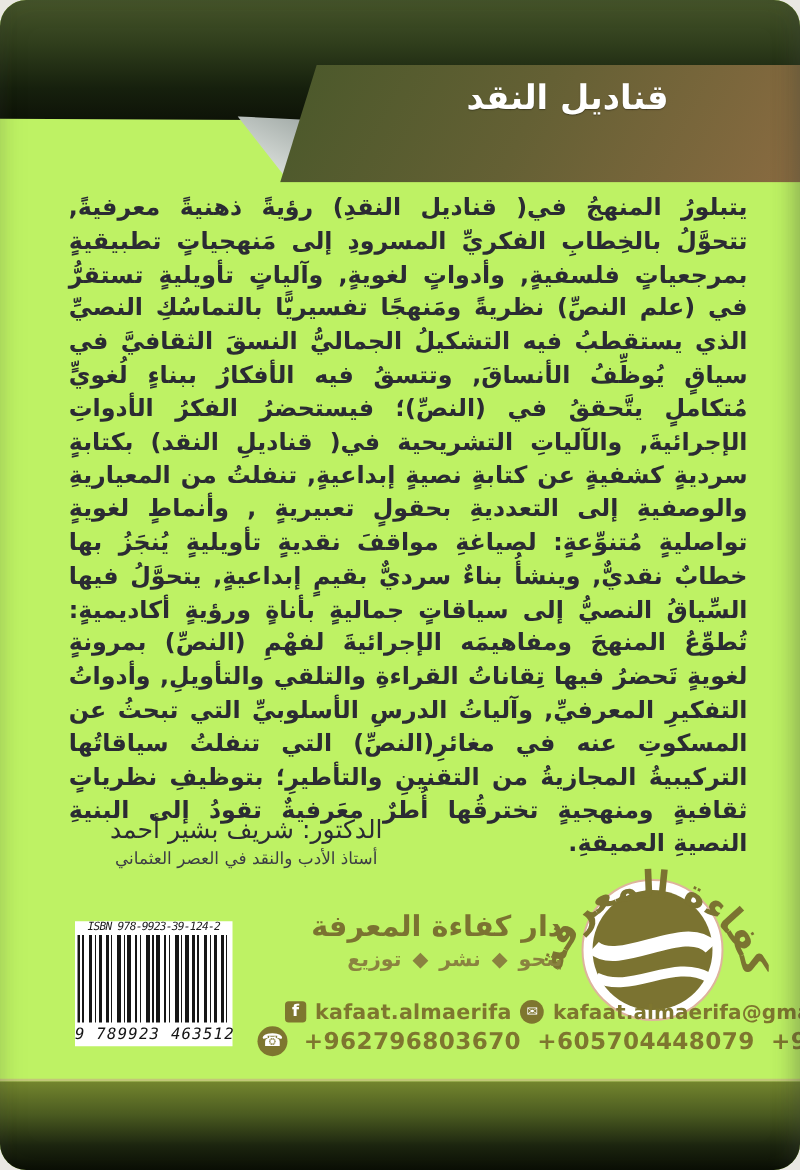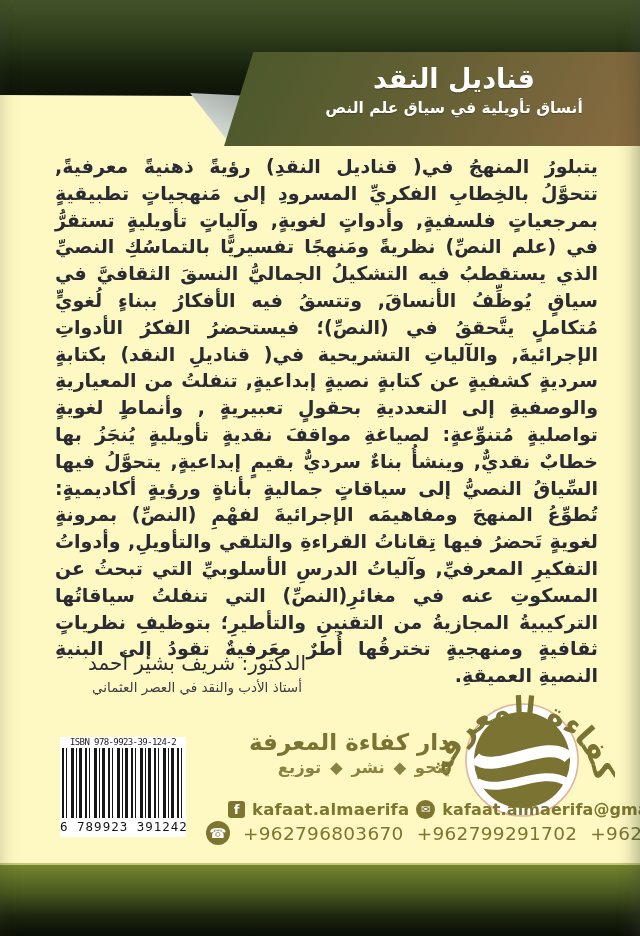--- a/index.html
+++ b/index.html
@@ -1,19 +1,19 @@
 <!DOCTYPE html>
 <html lang="ar"><head>
 <meta charset="utf-8">
 <style>
   * { margin:0; padding:0; box-sizing:border-box; }
   html,body { width:640px; height:936px; }
   body { font-family:"DejaVu Sans", sans-serif; background:#e9e7e2; }
 
-  .cover { position:relative; width:640px; height:936px; background:#fef9c3; overflow:hidden; }
+  .cover { position:relative; width:640px; height:936px; background:#bef264; overflow:hidden;border-radius:21px; }
 
   
   .header-band { position:absolute; top:0; left:0; width:640px; height:98px; z-index:1;
     background:linear-gradient(180deg,#47562b 0%,#2e3c1b 38%,#16200d 72%,#0d1207 100%);
     clip-path:polygon(0 0,100% 0,100% 100%,0 97%); }
 
   
   .banner-fold { position:absolute; left:188px; top:92px; width:68px; height:54px; z-index:2;
     background:linear-gradient(205deg,#9aa3a0 0%,#c9cfcb 55%,#eef0ec 100%);
     clip-path:polygon(3% 2%,100% 8%,63% 98%); }
@@ -42,21 +42,21 @@
   
   .publisher-logo { position:absolute; left:423px; top:684px; width:192px; height:148px; }
 
   
   .publisher-block { position:absolute; left:188px; top:729px; width:262px; text-align:right;
     direction:rtl; color:#7b7331; }
   .publisher-name { font-size:23px; font-weight:bold; letter-spacing:-0.5px; }
   .publisher-services { font-size:16.5px; font-weight:bold; color:#8a8240; margin-top:3px; word-spacing:3px; }
 
   
-  .barcode-box { position:absolute; left:60px; top:737px; width:126px; height:100px; background:#fff; }
+  .barcode-box { position:absolute; left:60px; top:737px; width:126px; height:100px; background:#fff;font-style:italic; }
   .isbn-label { font-family:"DejaVu Sans Mono", monospace; font-size:9px; letter-spacing:-0.6px;
     color:#1d1d1d; text-align:center; white-space:nowrap; }
   .barcode-bars { margin:1px 2px 0 2px; height:70px;
     background:repeating-linear-gradient(90deg,
       #161616 0 2px, #ffffff 2px 4px, #161616 4px 5px, #ffffff 5px 9px,
       #161616 9px 12px, #ffffff 12px 14px, #161616 14px 15px, #ffffff 15px 17px,
       #161616 17px 20px, #ffffff 20px 23px); }
   .ean-number { font-family:"DejaVu Sans Mono", monospace; font-size:12.5px; color:#141414;
     text-align:center; letter-spacing:1px; margin-top:1px; white-space:nowrap; }
 
@@ -66,21 +66,21 @@
   .contact-row2 { position:absolute; left:206px; top:818px; width:412px; height:30px;
     display:flex; align-items:center; gap:13px; color:#7e762f; }
   .fb-icon { width:17px; height:17px; border-radius:3px; background:#7e762f; color:#fff;
     font-weight:bold; font-size:13px; line-height:17px; text-align:center; flex:0 0 auto; }
   .mail-icon { width:19px; height:19px; border-radius:50%; background:#7e762f; color:#fff;
     font-size:11px; line-height:19px; text-align:center; flex:0 0 auto; }
   .phone-icon { width:24px; height:24px; border-radius:50%; background:#7e762f; color:#fff;
     font-size:14px; line-height:24px; text-align:center; flex:0 0 auto; }
   .fb-handle { font-size:16.5px; font-weight:bold; letter-spacing:0.2px;text-align:center; }
   .email-addr { font-size:16px; font-weight:bold; letter-spacing:0.1px; }
-  .phone-num { font-size:18.5px; font-weight:normal; letter-spacing:0.3px; white-space:nowrap; }
+  .phone-num { font-size:18.5px; font-weight:bold; letter-spacing:0.3px; white-space:nowrap; }
 
   
   .footer-band { position:absolute; left:0; bottom:0; width:640px; height:73px; z-index:1;
     border-top:2px solid #c2c878;
     background:linear-gradient(180deg,#74862e 0%,#4a5a20 38%,#1d2610 72%,#0a0e05 100%); }
 
   
   .photo-vignette { position:absolute; inset:0; z-index:9; pointer-events:none;
     box-shadow:inset 0 0 26px rgba(40,40,30,.10), inset -16px 0 18px -12px rgba(70,75,60,.35),
                inset 10px 0 14px -10px rgba(70,75,60,.18); }
@@ -88,21 +88,20 @@
 </head>
 <body>
 
 <div class="cover">
 
   <div class="header-band"></div>
   <div class="banner-fold"></div>
 
   <div class="title-banner">
     <div class="book-title">قناديل النقد</div>
-    <div class="book-subtitle">أنساق تأويلية في سياق علم النص</div>
   </div>
 
   <div class="synopsis">يتبلورُ المنهجُ في( قناديل النقدِ) رؤيةً ذهنيةً معرفيةً, تتحوَّلُ بالخِطابِ الفكريِّ المسرودِ إلى مَنهجياتٍ تطبيقيةٍ بمرجعياتٍ فلسفيةٍ, وأدواتٍ لغويةٍ, وآلياتٍ تأويليةٍ تستقرُّ في (علم النصِّ) نظريةً ومَنهجًا تفسيريًّا بالتماسُكِ النصيِّ الذي يستقطبُ فيه التشكيلُ الجماليُّ النسقَ الثقافيَّ في سياقٍ يُوظِّفُ الأنساقَ, وتتسقُ فيه الأفكارُ ببناءٍ لُغويٍّ مُتكاملٍ يتَّحققُ في (النصِّ)؛ فيستحضرُ الفكرُ الأدواتِ الإجرائيةَ, والآلياتِ التشريحية في( قناديلِ النقد) بكتابةٍ سرديةٍ كشفيةٍ عن كتابةٍ نصيةٍ إبداعيةٍ, تنفلتُ من المعياريةِ والوصفيةِ إلى التعدديةِ بحقولٍ تعبيريةٍ , وأنماطٍ لغويةٍ تواصليةٍ مُتنوِّعةٍ: لصياغةِ مواقفَ نقديةٍ تأويليةٍ يُنجَزُ بها خطابٌ نقديٌّ, وينشأُ بناءٌ سرديٌّ بقيمٍ إبداعيةٍ, يتحوَّلُ فيها السِّياقُ النصيُّ إلى سياقاتٍ جماليةٍ بأناةٍ ورؤيةٍ أكاديميةٍ: تُطوِّعُ المنهجَ ومفاهيمَه الإجرائيةَ لفهْمِ (النصِّ) بمرونةٍ لغويةٍ تَحضرُ فيها تِقاناتُ القراءةِ والتلقي والتأويلِ, وأدواتُ التفكيرِ المعرفيِّ, وآلياتُ الدرسِ الأسلوبيِّ التي تبحثُ عن المسكوتِ عنه في مغائرِ(النصِّ) التي تنفلتُ سياقاتُها التركيبيةُ المجازيةُ من التقنينِ والتأطيرِ؛ بتوظيفِ نظرياتٍ ثقافيةٍ ومنهجيةٍ تخترقُها أُطرٌ معَرفيةٌ تقودُ إلى البنيةِ النصيةِ العميقةِ.</div>
 
   <div class="author-block">
     <div class="author-name">الدكتور: شريف بشير أحمد</div>
     <div class="author-role">أستاذ الأدب والنقد في العصر العثماني</div>
   </div>
 
   <svg class="publisher-logo" viewBox="0 0 192 148">
@@ -117,33 +116,33 @@
   </svg>
 
   <div class="publisher-block">
     <div class="publisher-name">دار كفاءة المعرفة</div>
     <div class="publisher-services">يتحو ◆ نشر ◆ توزيع</div>
   </div>
 
   <div class="barcode-box">
     <div class="isbn-label">ISBN 978-9923-39-124-2</div>
     <div class="barcode-bars"></div>
-    <div class="ean-number">6 789923 391242</div>
+    <div class="ean-number">9 789923 463512</div>
   </div>
 
   <div class="contact-row1">
     <span class="fb-icon">f</span>
     <span class="fb-handle">kafaat.almaerifa</span>
     <span class="mail-icon">✉</span>
     <span class="email-addr">kafaat.almaerifa@gmail.com</span>
   </div>
 
   <div class="contact-row2">
     <span class="phone-icon">☎</span>
     <span class="phone-num">+962796803670</span>
-    <span class="phone-num">+962799291702</span>
+    <span class="phone-num">+605704448079</span>
     <span class="phone-num">+962796914632</span>
   </div>
 
   <div class="footer-band"></div>
 
   <div class="photo-vignette"></div>
 </div>
 
 </body></html>

